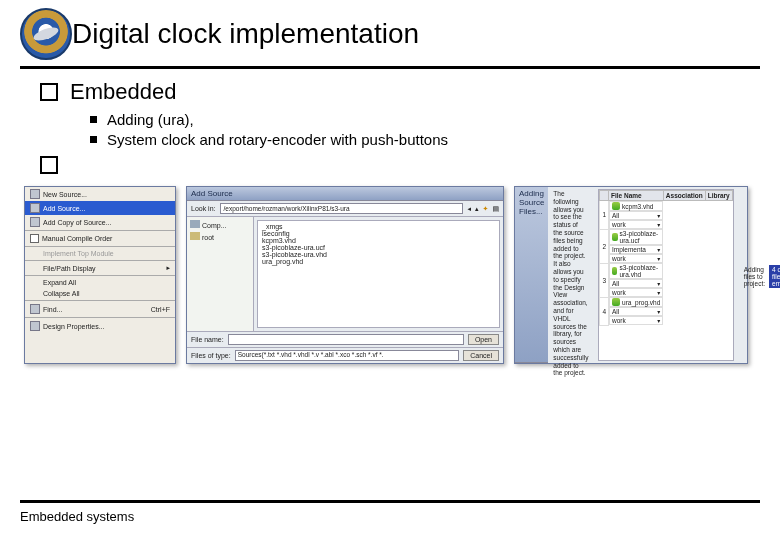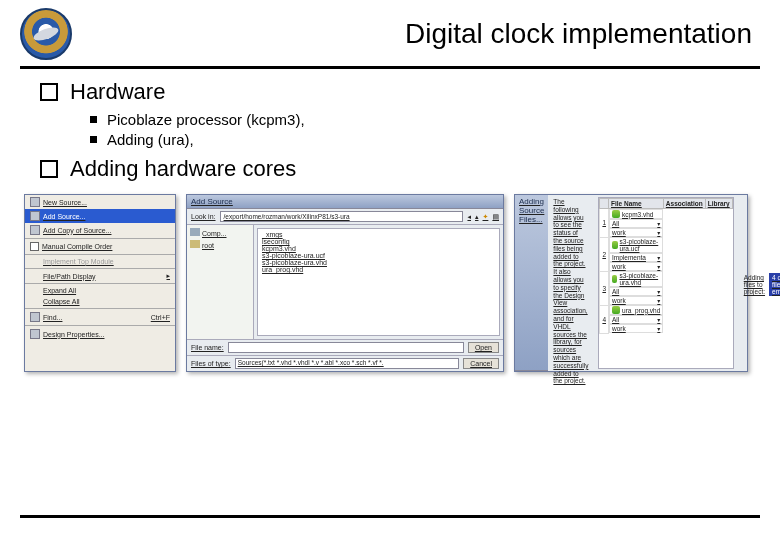--- a/index.html
+++ b/index.html
@@ -30,21 +30,21 @@
     content:"";
     position:absolute;
     top:50%; left:50%;
     transform:translate(-50%,-50%) rotate(-20deg);
     width:26px; height:10px;
     background:#d4d8e0;
     border-radius:50%;
   }
   .title {
     flex: 1;
-    text-align: right;
+    text-align: left;
     font-size: 28px;
     padding-right: 8px;
   }
   .hr-thick {
     border: none;
     border-top: 3px solid #000;
     margin: 0 20px 10px 20px;
   }
   .content {
     padding: 0 30px;
@@ -79,21 +79,20 @@
     display: flex;
     gap: 10px;
     padding: 6px 24px 0 24px;
   }
   .win {
     border: 1px solid #6b7aa0;
     background: #e8ecf0;
     box-shadow: 2px 2px 4px rgba(0,0,0,0.3);
     font-size: 7px;
     color: #222;
-    text-decoration: underline;
   }
   .win .tbar {
     background: linear-gradient(#bcc8de,#8ea1c4);
     padding: 2px 4px;
     font-size: 8px;
     color: #1a2a4a;
     border-bottom: 1px solid #889;
   }
   
   .w1 { width: 150px; height: 176px; background:#efece4; }
@@ -158,34 +157,33 @@
 
 <div class="header">
   <div class="logo"></div>
   <div class="title">Digital clock implementation</div>
 </div>
 <hr class="hr-thick">
 
 <div class="content">
   <div class="bullet-row">
     <span class="square"></span>
-    <span>Hardware</span>
-  </div>
-  <div class="sub">
-      <span class="sq"></span>
-      <span>Picoblaze processor (kcpm3),</span>
-    </div>
+    <span>Embedded</span>
+  </div>
   <div class="sub">
       <span class="sq"></span>
       <span>Adding (ura),</span>
     </div>
+  <div class="sub">
+      <span class="sq"></span>
+      <span>System clock and rotary-encoder with push-buttons</span>
+    </div>
 
   <div class="bullet-row">
     <span class="square"></span>
-    <span>Adding hardware cores</span>
   </div>
 </div>
 
 <div class="shots">
 
   <div class="win w1">
     <div class="item">
         <span class="icn"></span>
         <span>New Source...</span>
       </div>
@@ -348,14 +346,15 @@
         <span class="btn">OK</span>
         <span class="btn">Cancel</span>
       </div>
     </div>
   </div>
 </div>
 
 <div class="footer">
   <hr class="hr-foot">
   <div class="foot-row">
+    <div class="foot-left">Embedded systems</div>
   </div>
 </div>
 
 </body></html>

